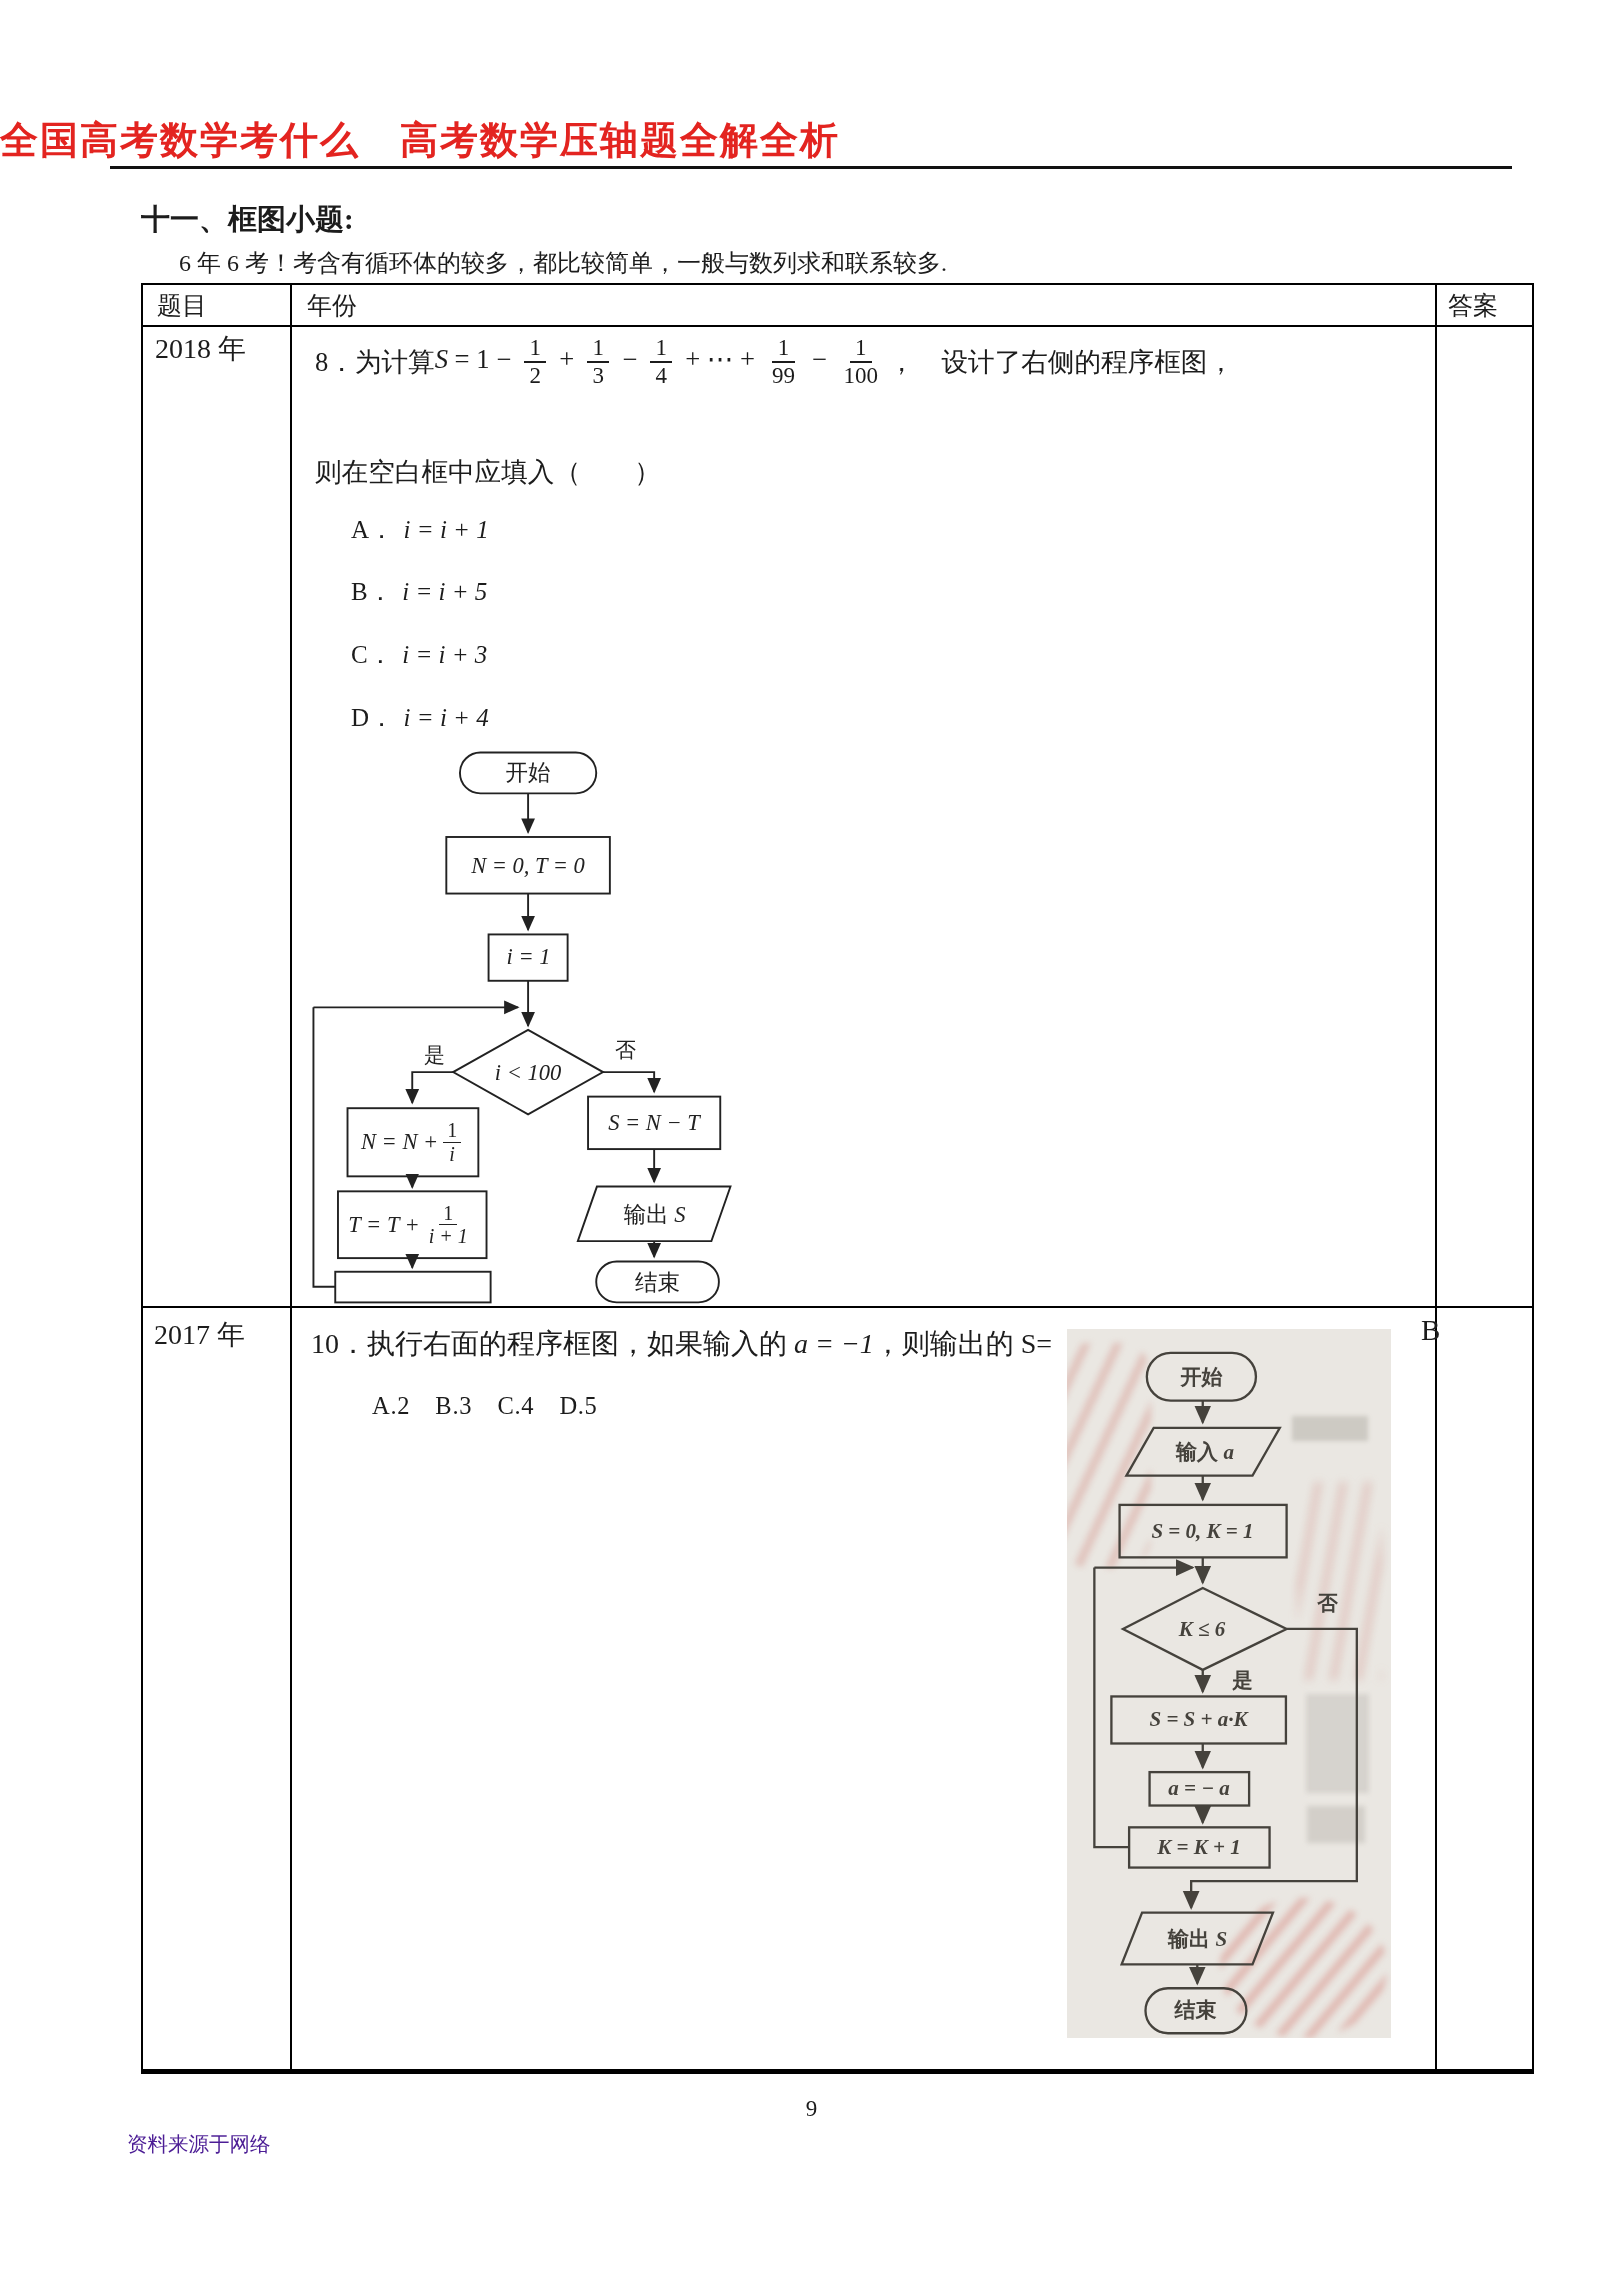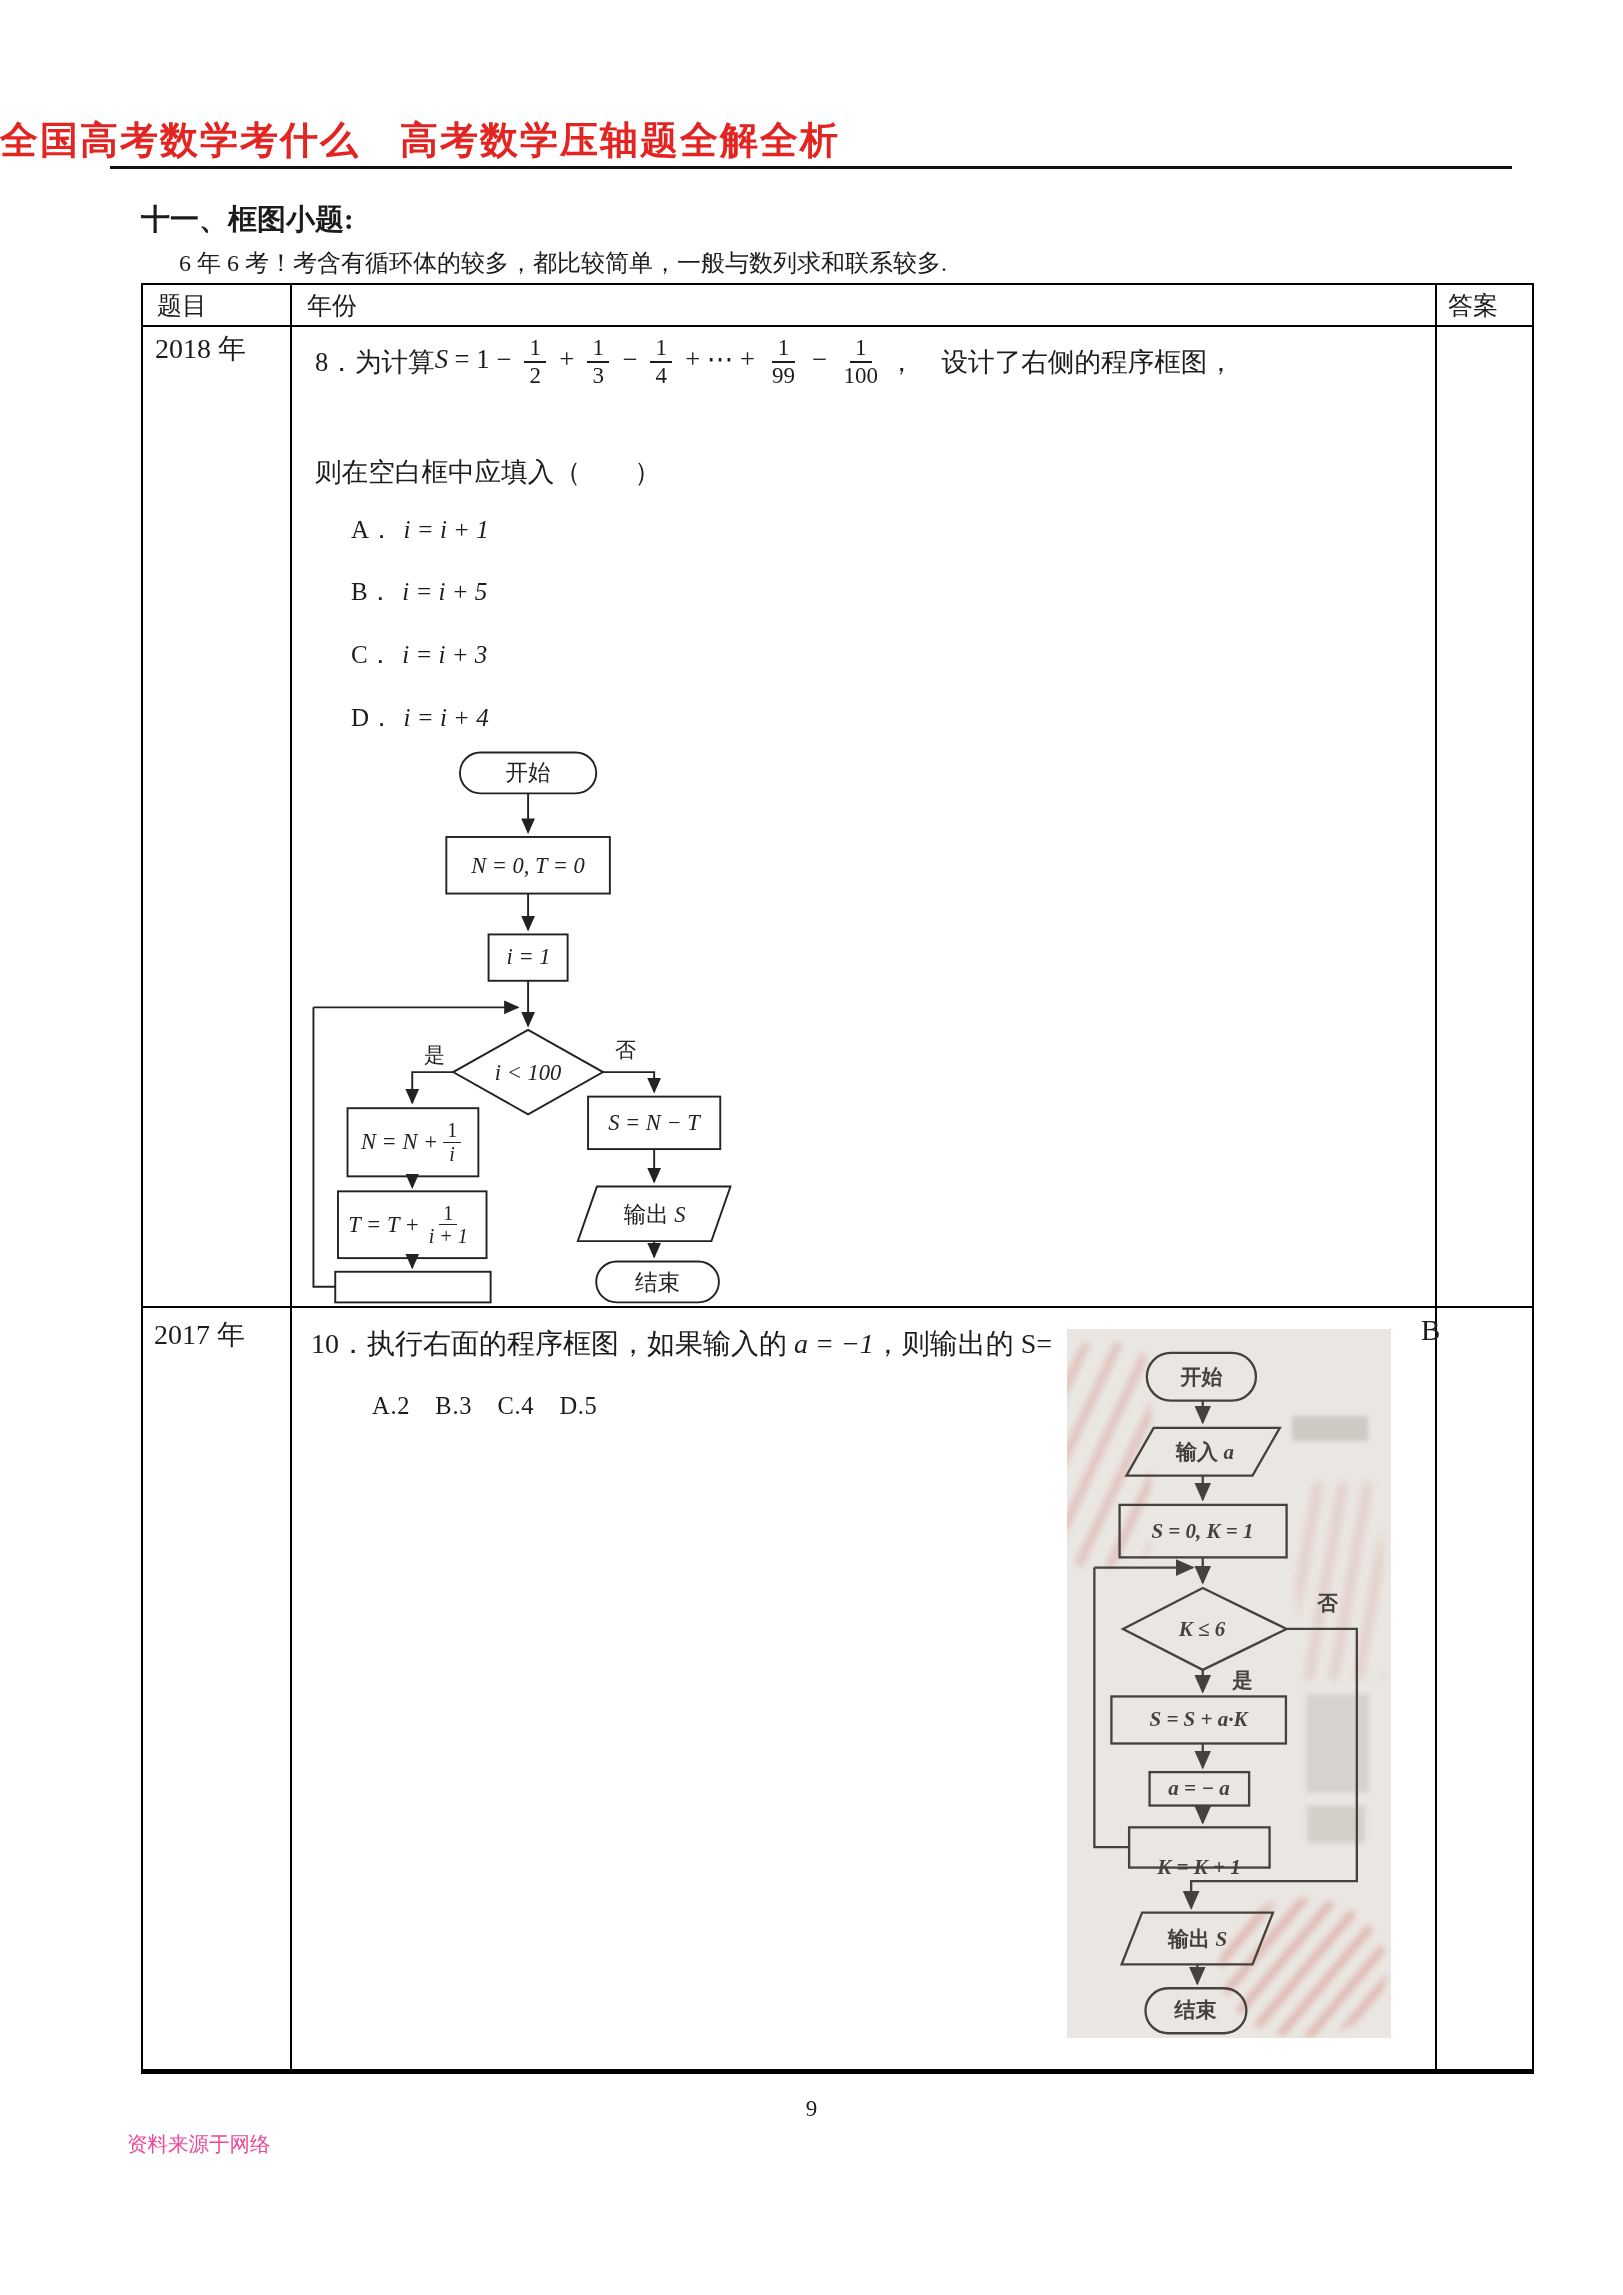--- a/index.html
+++ b/index.html
@@ -64,21 +64,21 @@
   .a2{left:230px;top:153px;width:85px;height:198px;
       background:repeating-linear-gradient(100deg,transparent 0 17.7px,rgba(200,115,105,.28) 17.7px 24.5px);filter:blur(4.1px);}
   .a3{left:153px;top:569px;width:167px;height:140px;border-radius:50%;
       background:repeating-linear-gradient(130deg,transparent 0 15px,rgba(208,110,100,.38) 15px 23px);filter:blur(3.4px);}
   .g1{left:225px;top:87px;width:76px;height:24.5px;background:rgba(120,115,105,.25);filter:blur(2px);}
   .g2{left:239px;top:365px;width:63px;height:99px;background:rgba(120,115,105,.17);filter:blur(2.7px);}
   .g3{left:240px;top:477px;width:58px;height:37px;background:rgba(120,115,105,.2);filter:blur(2.7px);}
 
   
   .pgnum{top:2096px;left:0;width:100%;text-align:center;font-size:23px;}
-  .src{top:2130px;left:127px;font-size:20.5px;color:#ec4899;}
+  .src{top:2130px;left:127px;font-size:20.5px;color:#4c1d95;}
   .wm{top:2216px;right:35px;font-size:39px;font-weight:900;color:#0d0d0d;
       letter-spacing:2.7px;text-shadow:1.4px -1.4px 0 rgba(255,255,255,.55);}
 </style>
 </head>
 <body>
 
 <div class="page">
 
   <div class="abs title">全国高考数学考什么　高考数学压轴题全解全析</div>
   <div class="abs rule"></div>
@@ -243,21 +243,21 @@
     <div class="fclab fc2t" style="left:73px;top:99px;width:130px;height:48px;">
       <span>输入</span>
       <span class="mi" style="margin-left:5.5px;">a</span>
     </div>
     <div class="fclab fc2t mi" style="left:52px;top:176px;width:167px;height:52px;">S = 0, K = 1</div>
     <div class="fclab fc2t mi" style="left:67px;top:281px;width:136px;height:38px;">K ≤ 6</div>
     <div class="fclab fc2c" style="left:240px;top:260px;width:41px;height:30px;">否</div>
     <div class="fclab fc2c" style="left:155px;top:337px;width:41px;height:30px;">是</div>
     <div class="fclab fc2t mi" style="left:44px;top:367px;width:175px;height:47px;">S = S + a·K</div>
     <div class="fclab fc2t mi" style="left:82px;top:443px;width:100px;height:33px;">a = − a</div>
-    <div class="fclab fc2t mi" style="left:62px;top:498px;width:140px;height:40px;margin-top:20px;">K = K + 1</div>
+    <div class="fclab fc2t mi" style="left:62px;top:498px;width:140px;height:40px;">K = K + 1</div>
     <div class="fclab fc2t" style="left:55px;top:584px;width:151px;height:52px;">
       <span>输出</span>
       <span class="mi" style="margin-left:5.5px;">S</span>
     </div>
     <div class="fclab fc2t" style="left:78px;top:659px;width:101px;height:45px;">结束</div>
   </div>
 
   <div class="abs pgnum">9</div>
   <div class="abs src">资料来源于网络</div>
 

